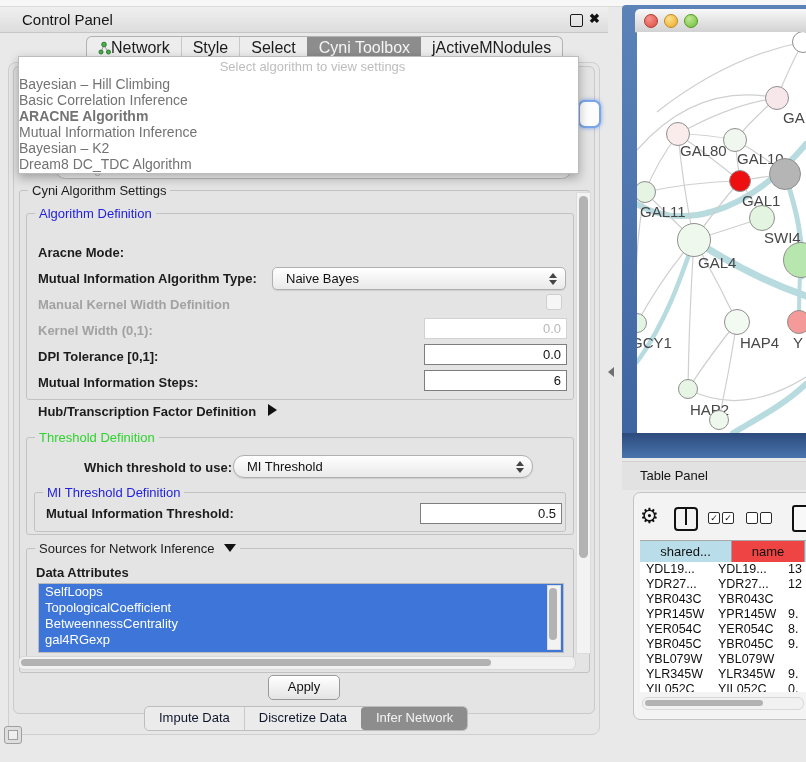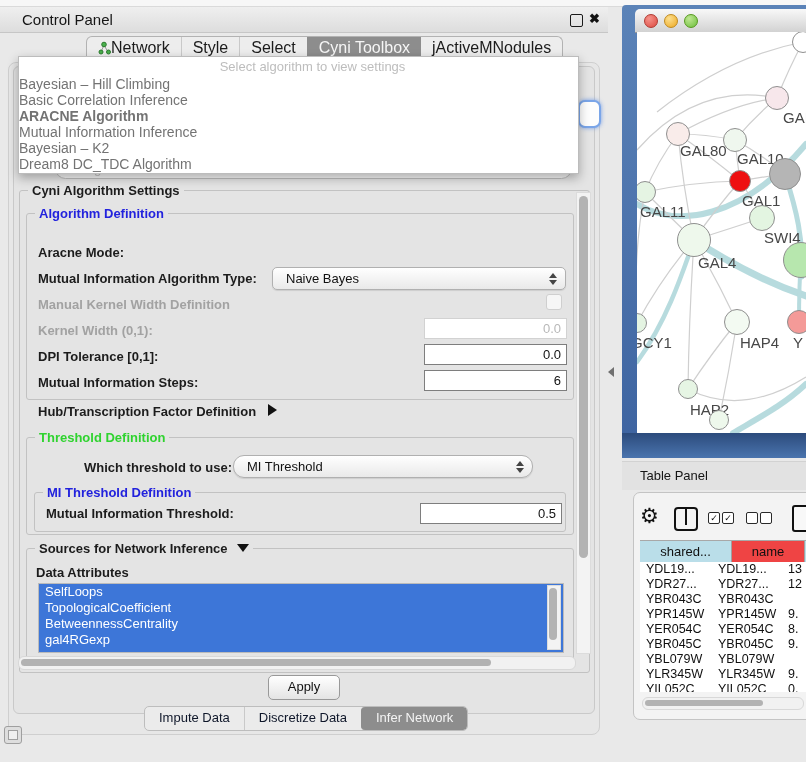--- a/index.html
+++ b/index.html
@@ -31,21 +31,21 @@
   .focus-remnant{left:578px;top:100px;width:19px;height:24px;border:2px solid #7aa5e8;border-radius:7px;
                  background:#fdfdfd;box-shadow:0 0 4px rgba(90,140,230,.8);z-index:2;}
   
   .dd-popup{left:18px;top:56px;width:559px;height:116px;background:#ffffff;border:1px solid #bcbcbc;
             box-shadow:0 4px 10px rgba(0,0,0,.3);z-index:5;}
   .dd-placeholder{text-align:center;color:#bdbdbd;font-size:13px;line-height:19px;height:19px;margin-left:28px;}
   .dd-item{font-size:14px;line-height:16px;height:16px;color:#737373;white-space:nowrap;}
   .dd-item.bold{font-weight:bold;}
   
   .fieldset{position:absolute;border:1px solid #c2c2c2;border-radius:3px;}
-  .legend{position:absolute;top:-8px;left:8px;background:#e4e4e4;padding:0 4px;font-size:13px;font-weight:bold;
+  .legend{position:absolute;top:-8px;left:8px;background:#e4e4e4;padding:0 4px;font-size:13px;font-weight:normal;
           color:#1c1c1c;white-space:nowrap;}
   .legend.blue{color:#2222dd;}
   .legend.green{color:#2fd32f;}
   .lbl{position:absolute;font-size:13px;font-weight:bold;color:#1c1c1c;white-space:nowrap;}
   .lbl.disabled{color:#a2a2a2;}
   
   .combo{position:absolute;border:1px solid #b0b0b0;border-radius:5px;background:linear-gradient(#ffffff,#e9e9e9);
          font-size:13px;color:#111;line-height:21px;padding-left:13px;box-sizing:border-box;
          box-shadow:0 1px 1px rgba(0,0,0,.1);}
   .combo.round{border-radius:11px;}

